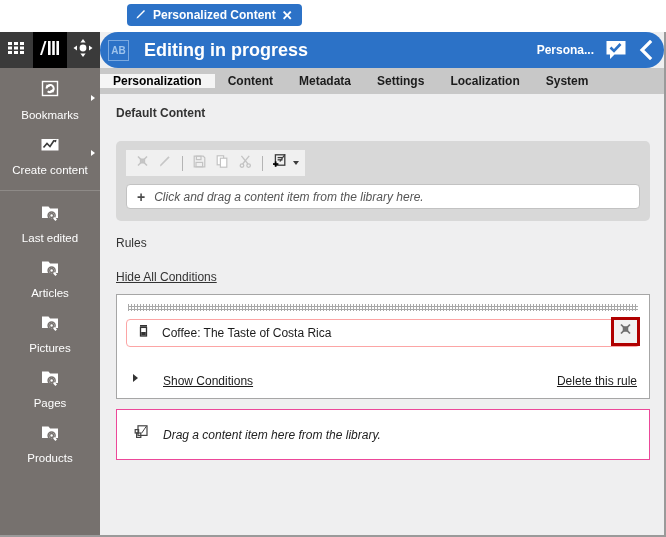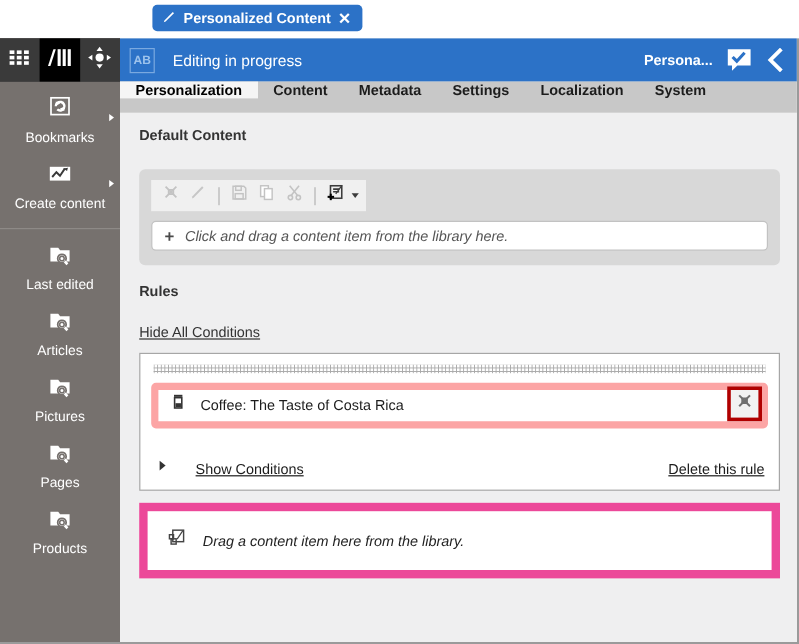--- a/index.html
+++ b/index.html
@@ -123,38 +123,39 @@
 
   
   .hdr {
     height: 36px;
     background: #2c72c7;
     display: flex;
     align-items: center;
     color: #ffffff;
     flex: none;
     padding-left: 8px;
+    border-radius: 18px;
   }
   .hdr-badge {
     width: 21px; height: 21px;
     border: 1px solid #7aa9e0;
     color: #9dc3ec;
     font-size: 10px;
     font-weight: bold;
     display: flex;
     align-items: center;
     justify-content: center;
     letter-spacing: 0px;
     flex: none;
     box-sizing: border-box;
   }
   .hdr-title {
     margin-left: 15px;
-    font-size: 13px;
-    font-weight: normal;
+    font-size: 18px;
+    font-weight: bold;
     white-space: nowrap;
   }
   .hdr-spacer { flex: 1 1 auto; }
   .hdr-user {
     font-size: 12px;
     font-weight: bold;
     white-space: nowrap;
   }
   .hdr-icon {
     margin-left: 10px;
@@ -162,21 +163,21 @@
     align-items: center;
     cursor: pointer;
   }
   .hdr-back { margin-left: 11px; margin-right: 11px; }
 
   
   .tabs {
     height: 26px;
     background: #c8c8c8;
     display: flex;
-    align-items: flex-start;
+    align-items: center;
     flex: none;
   }
   .tab {
     display: flex;
     align-items: center;
     padding: 0 13px;
     font-size: 12px;
     font-weight: bold;
     color: #1c1c1c;
     cursor: pointer;
@@ -257,21 +258,21 @@
   .dz-text {
     font-size: 12px;
     font-style: italic;
     color: #555555;
   }
 
   
   .rules-label {
     margin-top: 15px;
     font-size: 12px;
-    font-weight: bold;
+    font-weight: normal;
     color: #333333;
   }
   .hide-all {
     display: inline-block;
     margin-top: 20px;
     margin-bottom: 10px;
     font-size: 12px;
     color: #333333;
     text-decoration: underline;
     cursor: pointer;
@@ -286,21 +287,21 @@
     margin: 0 2px 8px 2px;
     background-image:
       repeating-linear-gradient(90deg, #9a9a9a 0 1px, transparent 1px 3px),
       repeating-linear-gradient(0deg, #9a9a9a 0 1px, transparent 1px 3px);
     background-size: 3px 3px;
     opacity: .85;
     cursor: move;
   }
   .rule-item {
     position: relative;
-    border: 6px solid #fca5a5;
+    border: 1px solid #fca5a5;
     border-radius: 4px;
     background: #ffffff;
     height: 26px;
     display: flex;
     align-items: center;
     padding-left: 10px;
     gap: 12px;
   }
   .rule-item-text {
     font-size: 12px;
@@ -338,21 +339,21 @@
   .link {
     font-size: 12px;
     color: #1c1c1c;
     text-decoration: underline;
     cursor: pointer;
   }
   .ra-spacer { flex: 1 1 auto; }
 
   .rule-drop {
     margin-top: 10px;
-    border: 7px solid #ec4899;
+    border: 1px solid #ec4899;
     background: #ffffff;
     height: 49px;
     display: flex;
     align-items: center;
     padding-left: 16px;
     gap: 13px;
   }
   .rd-text {
     font-size: 12px;
     font-style: italic;

